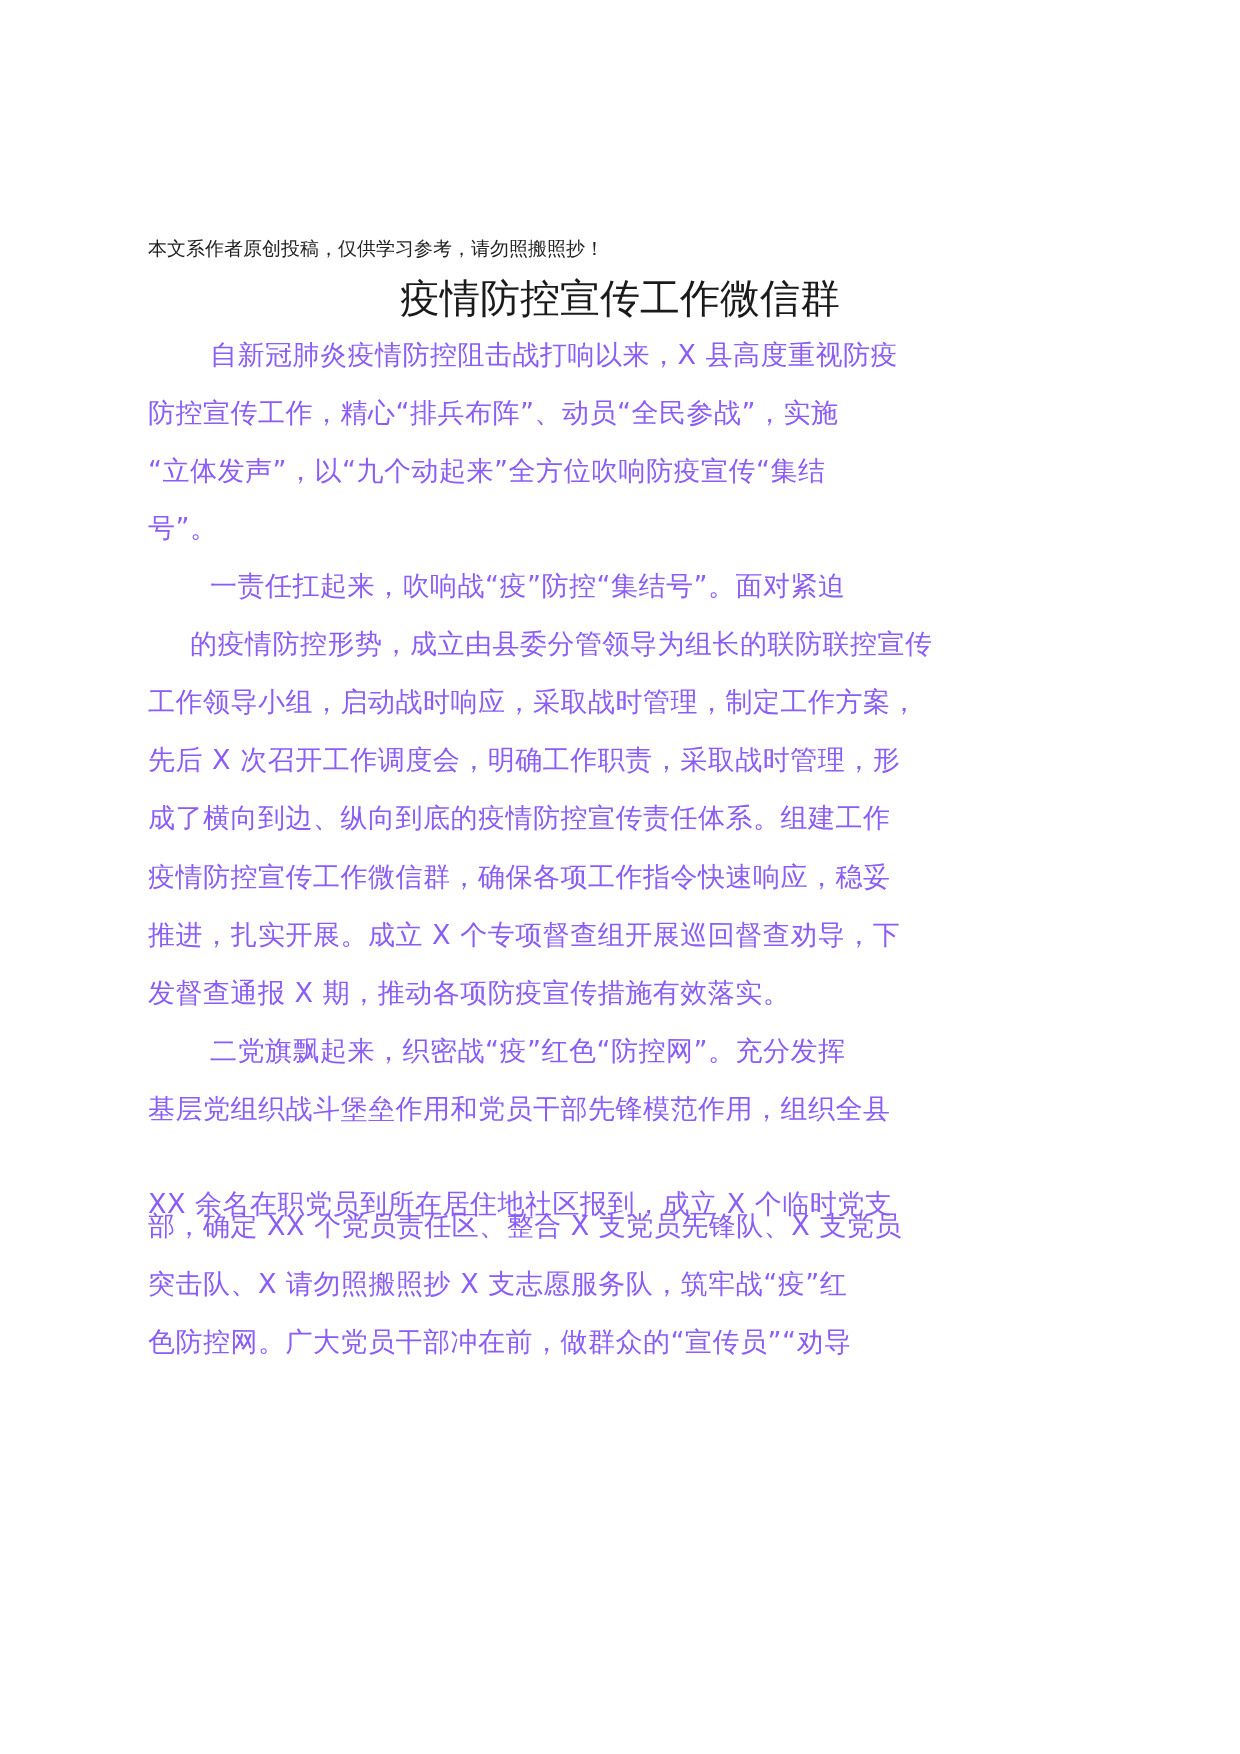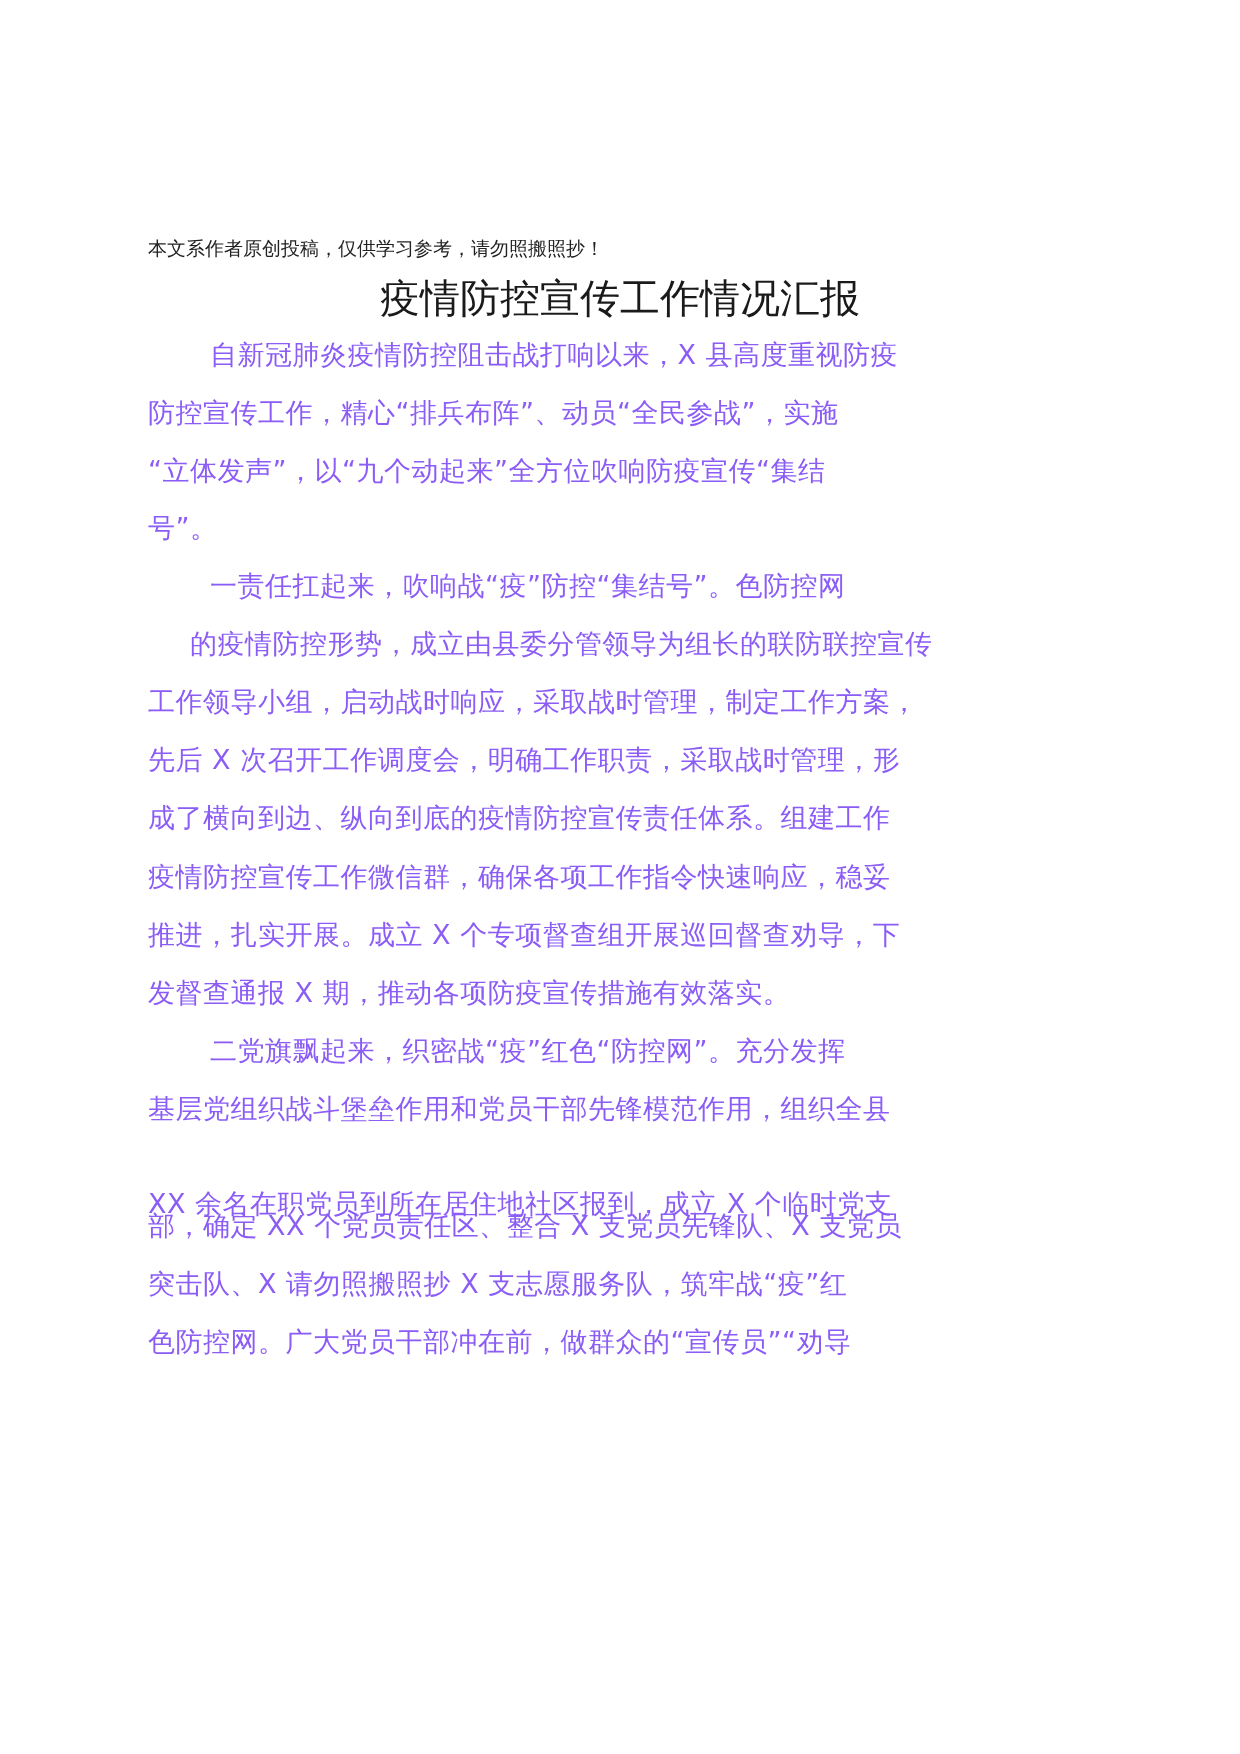--- a/index.html
+++ b/index.html
@@ -57,31 +57,31 @@
       left: 210px;
     }
   </style>
 </head>
 <body>
 
 <div class="page">
 
   <div class="disclaimer">本文系作者原创投稿，仅供学习参考，请勿照搬照抄！</div>
 
-  <div class="title">疫情防控宣传工作情况汇报</div>
+  <div class="title">疫情防控宣传工作微信群</div>
 
   <div>
     <div class="line indent" style="top:335px;">自新冠肺炎疫情防控阻击战打响以来，X 县高度重视防疫</div>
     <div class="line" style="top:393px;">防控宣传工作，精心“排兵布阵”、动员“全民参战”，实施</div>
     <div class="line" style="top:451px;">“立体发声”，以“九个动起来”全方位吹响防疫宣传“集结</div>
     <div class="line" style="top:508px;">号”。</div>
   </div>
 
   <div>
-    <div class="line indent" style="top:566px;">一责任扛起来，吹响战“疫”防控“集结号”。色防控网</div>
+    <div class="line indent" style="top:566px;">一责任扛起来，吹响战“疫”防控“集结号”。面对紧迫</div>
     <div class="line" style="top:624px;margin-left:42px;">的疫情防控形势，成立由县委分管领导为组长的联防联控宣传</div>
     <div class="line" style="top:682px;">工作领导小组，启动战时响应，采取战时管理，制定工作方案，</div>
     <div class="line" style="top:740px;">先后 X 次召开工作调度会，明确工作职责，采取战时管理，形</div>
     <div class="line" style="top:798px;">成了横向到边、纵向到底的疫情防控宣传责任体系。组建工作</div>
     <div class="line" style="top:857px;">疫情防控宣传工作微信群，确保各项工作指令快速响应，稳妥</div>
     <div class="line" style="top:915px;">推进，扎实开展。成立 X 个专项督查组开展巡回督查劝导，下</div>
     <div class="line" style="top:973px;">发督查通报 X 期，推动各项防疫宣传措施有效落实。</div>
   </div>
 
   <div>

